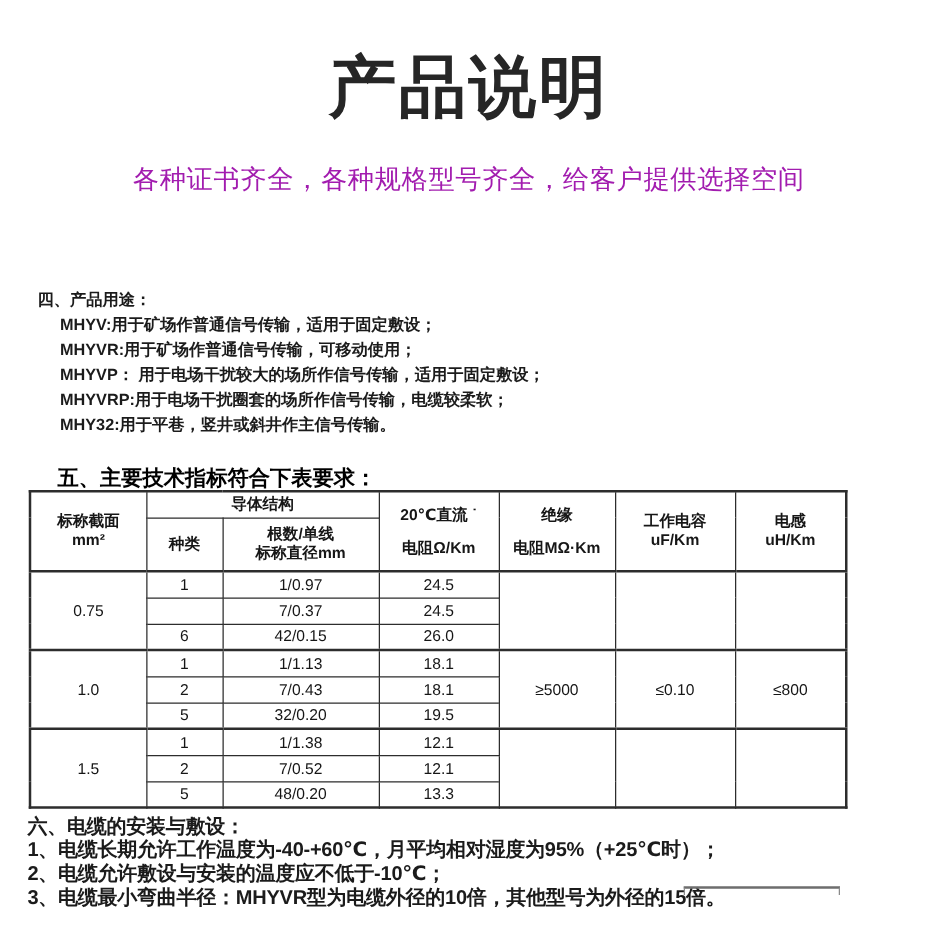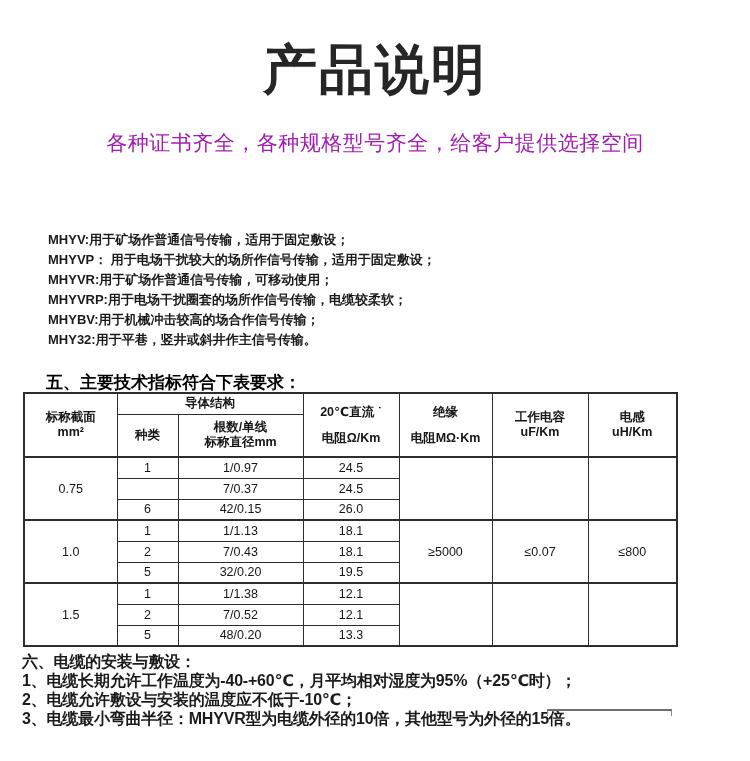--- a/index.html
+++ b/index.html
@@ -118,25 +118,25 @@
 </style>
 </head>
 <body>
 
 <div class="canvas">
 
   <div class="doc-title">产品说明</div>
   <div class="doc-subtitle">各种证书齐全，各种规格型号齐全，给客户提供选择空间</div>
 
   <div class="sec-usage">
+    <div class="sec-heading">四、产品用途：</div>
     <div class="usage-line">MHYV:用于矿场作普通信号传输，适用于固定敷设；</div>
+    <div class="usage-line">MHYVR:用于矿场作普通信号传输，可移动使用；</div>
     <div class="usage-line">MHYVP： 用于电场干扰较大的场所作信号传输，适用于固定敷设；</div>
-    <div class="usage-line">MHYVR:用于矿场作普通信号传输，可移动使用；</div>
     <div class="usage-line">MHYVRP:用于电场干扰圈套的场所作信号传输，电缆较柔软；</div>
-    <div class="usage-line">MHYBV:用于机械冲击较高的场合作信号传输；</div>
     <div class="usage-line">MHY32:用于平巷，竖井或斜井作主信号传输。</div>
   </div>
 
   <div class="sec-specs-heading">五、主要技术指标符合下表要求：</div>
 
   <div class="spec-table-wrap">
     <table class="spec">
       <colgroup>
         <col style="width:93px">
           <col style="width:61px">
@@ -199,21 +199,21 @@
           <td class="num">42/0.15</td>
           <td class="num">26.0</td>
         </tr>
 
         <tr class="group-start">
           <td rowspan="3" class="num">1.0</td>
           <td class="num">1</td>
           <td class="num">1/1.13</td>
           <td class="num">18.1</td>
           <td rowspan="3" class="merged-val">≥5000</td>
-          <td rowspan="3" class="merged-val">≤0.07</td>
+          <td rowspan="3" class="merged-val">≤0.10</td>
           <td rowspan="3" class="merged-val">≤800</td>
         </tr>
         <tr>
           <td class="num">2</td>
           <td class="num">7/0.43</td>
           <td class="num">18.1</td>
         </tr>
         <tr>
           <td class="num">5</td>
           <td class="num">32/0.20</td>

